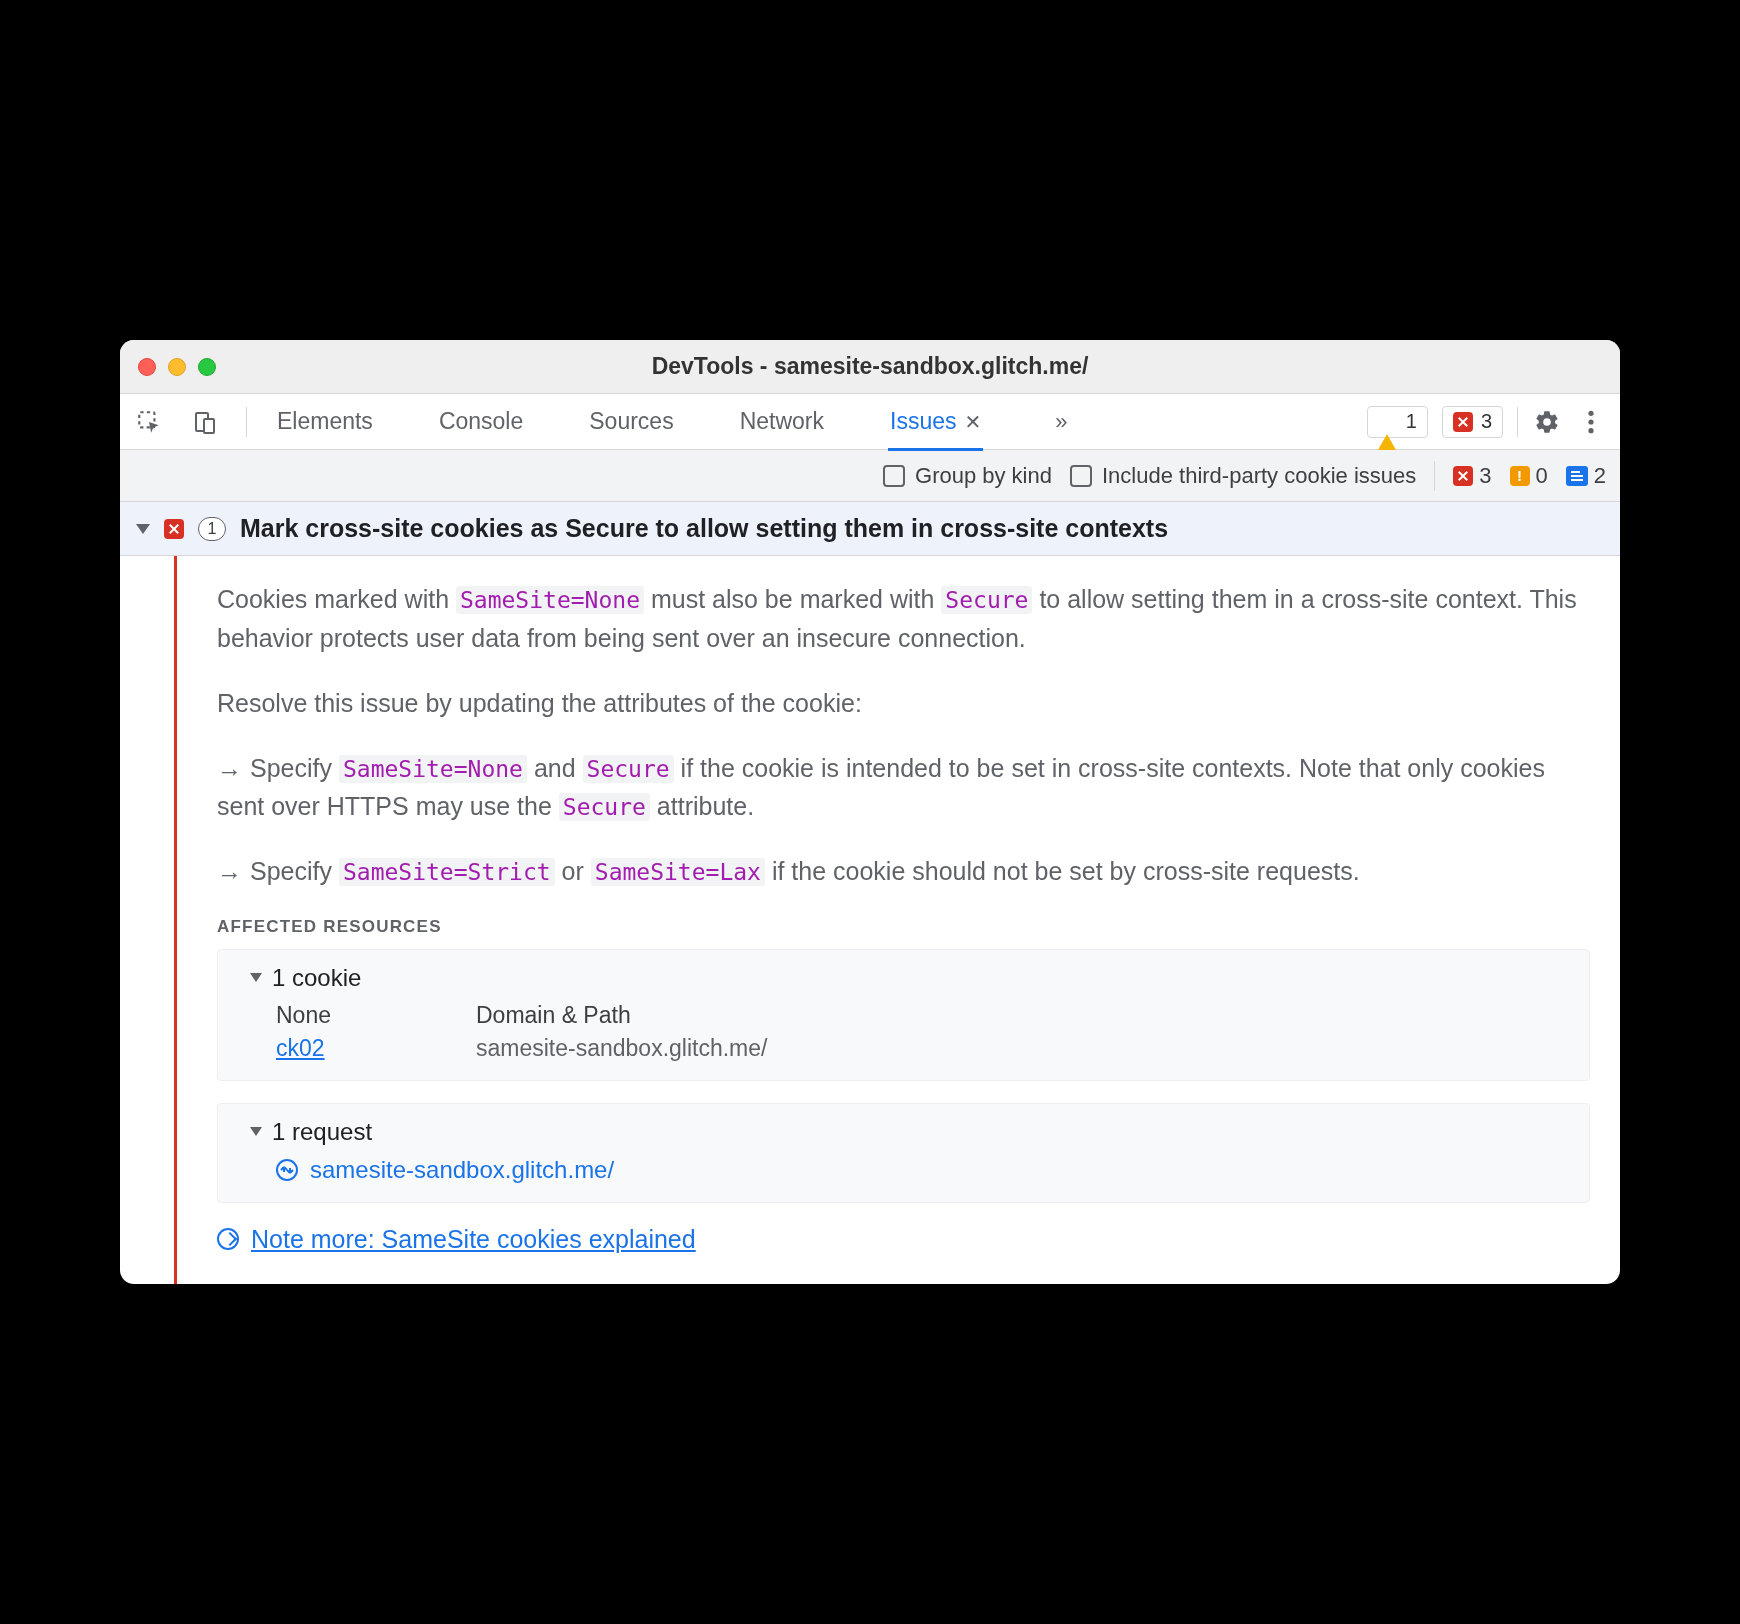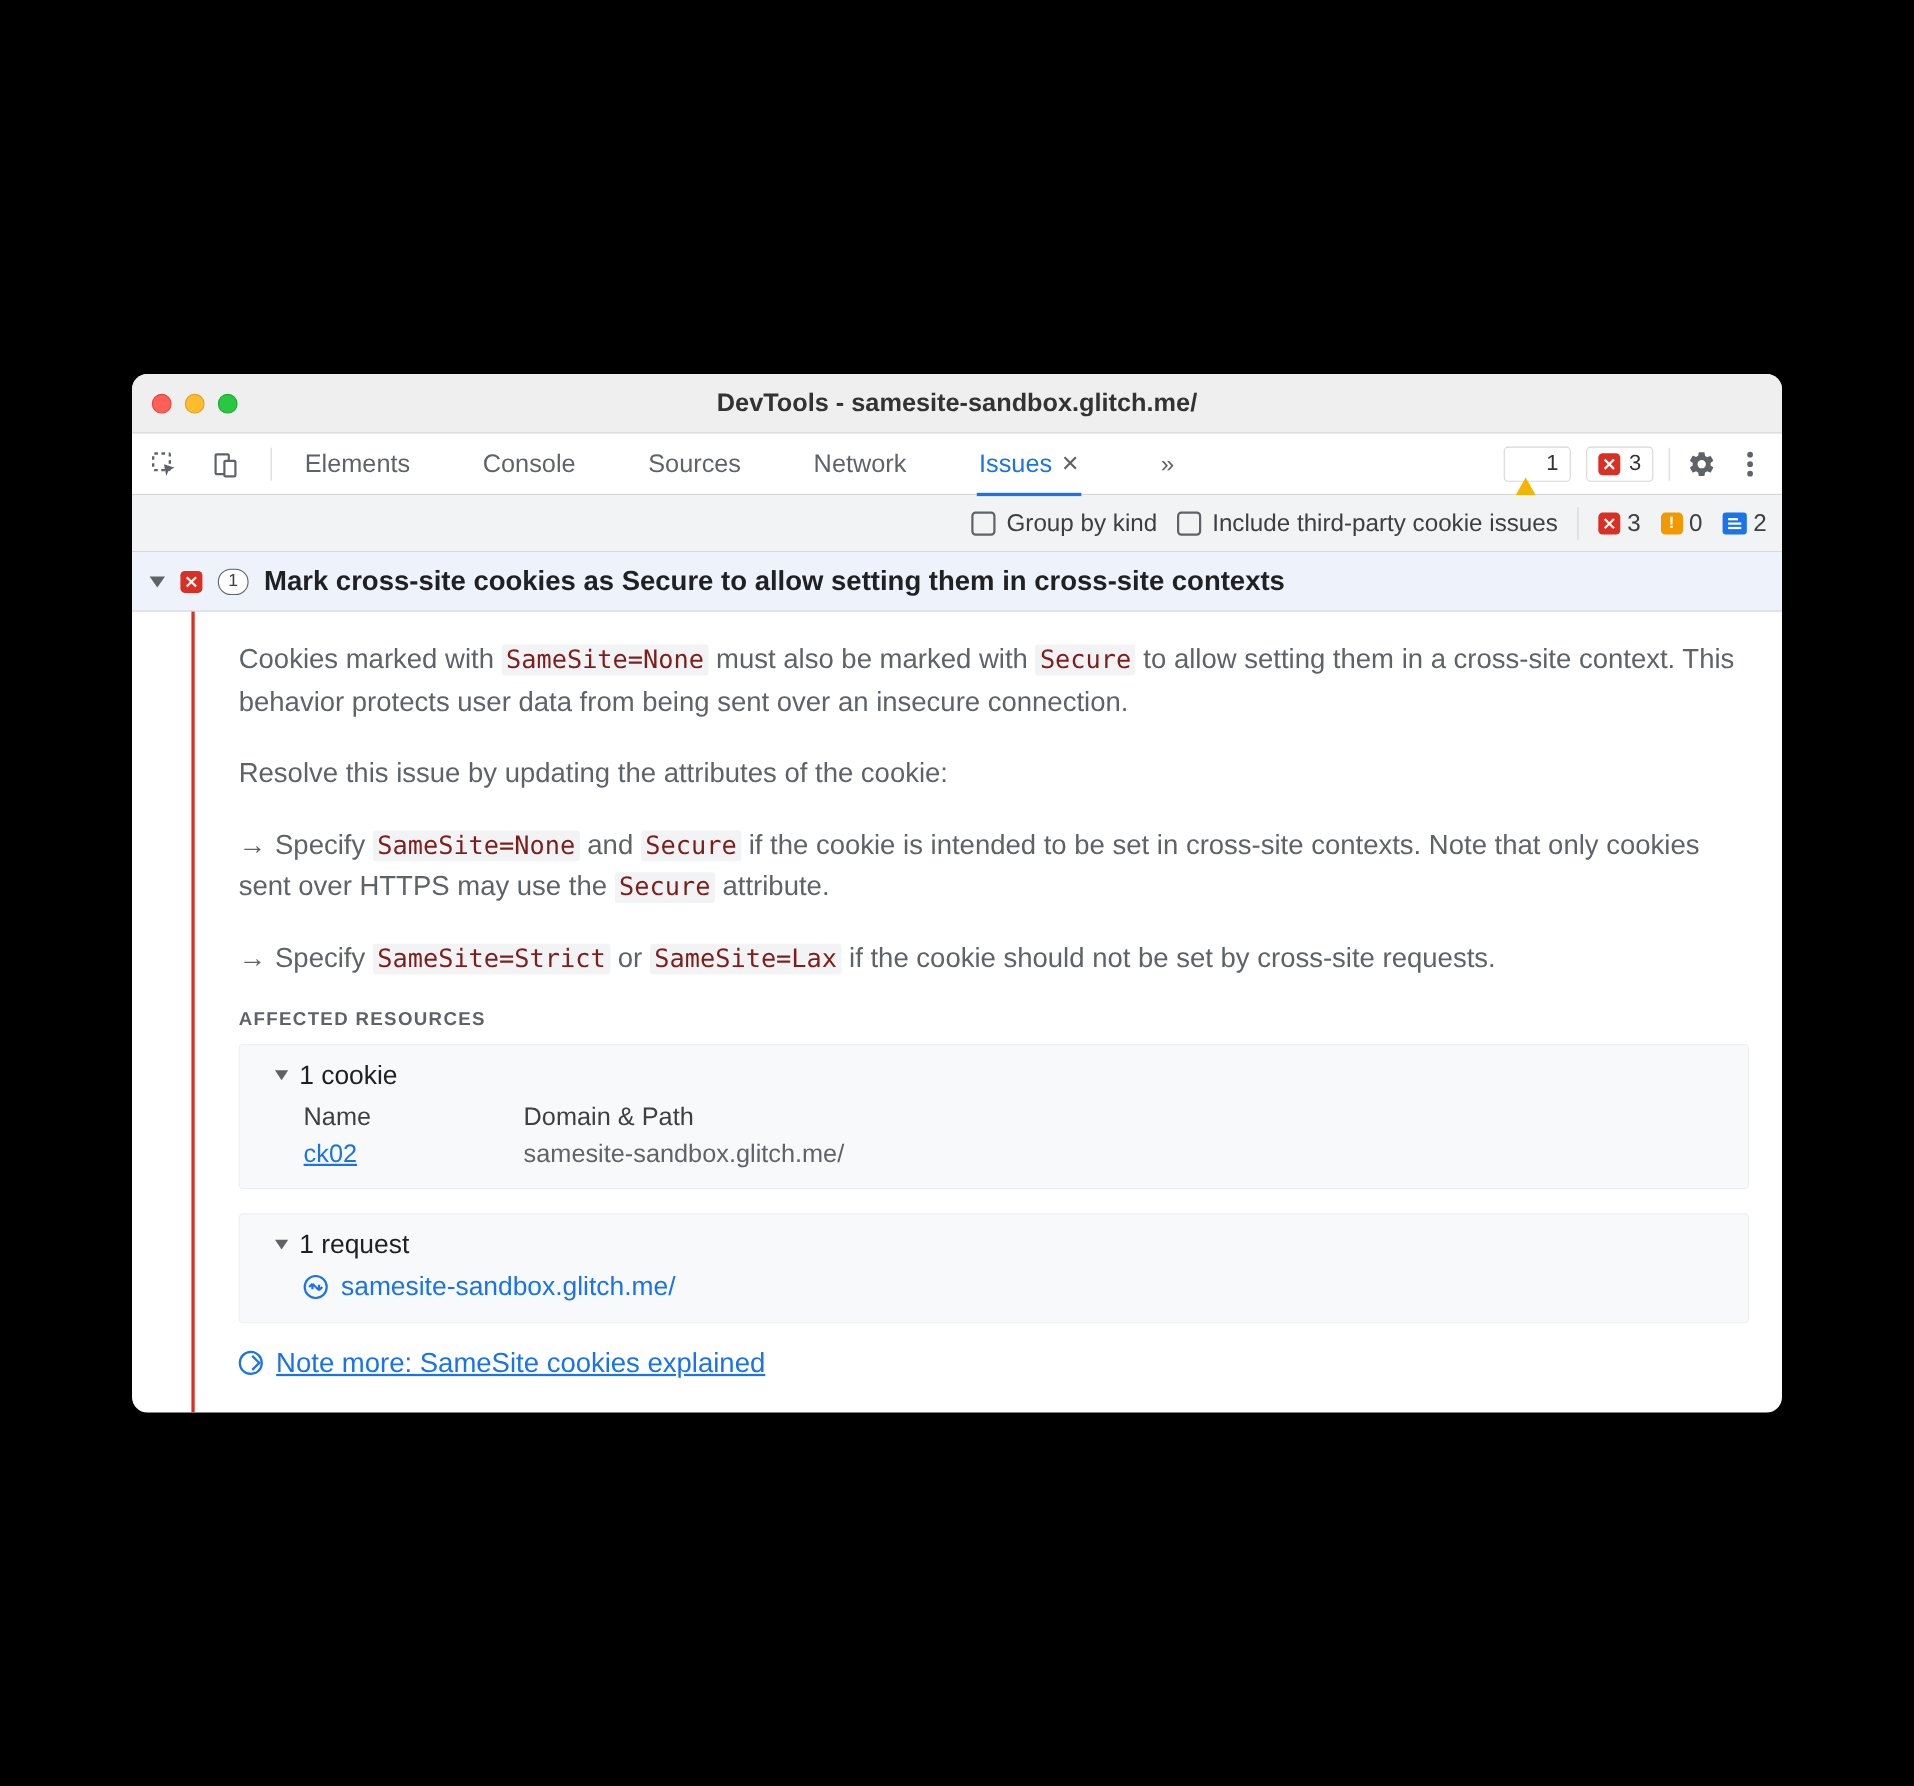--- a/index.html
+++ b/index.html
@@ -74,21 +74,21 @@
   .issue-title { font-size:25px; font-weight:700; color:#202124; }
   
   .issue-body { display:flex; }
   .red-rail { width:3px; background:#d93025; margin-left:54px; }
   .body-inner { padding:24px 30px 30px 40px; flex:1; }
   .desc { font-size:25px; line-height:1.55; color:#5f6368; }
   .desc p { margin:0 0 26px 0; }
   .desc .arrow { margin-right:8px; color:#5f6368; }
   code.inline {
     font-family: ui-monospace, Menlo, Consolas, monospace; font-size:23px;
-    background:#f1f3f4; padding:1px 4px; border-radius:3px; color:#7f1d1d;
+    background:#f1f3f4; padding:1px 4px; border-radius:3px; color:#a21caf;
   }
   .section-label { font-size:17px; letter-spacing:1.2px; color:#5f6368; font-weight:700; margin:10px 0 12px 0; }
   .panel {
     background:#f8f9fa; border:1px solid #eceef1; border-radius:4px;
     padding:14px 18px 18px 32px; margin-bottom:22px; font-size:24px; color:#202124;
   }
   .panel .phdr { display:flex; align-items:center; gap:10px; margin-bottom:10px; cursor:pointer; }
   .mini-dis { width:0; height:0; border-left:6px solid transparent; border-right:6px solid transparent; border-top:9px solid #5f6368; }
   .tbl { margin-left:26px; font-size:23px; }
   .tbl .row { display:flex; gap:40px; margin-top:6px; }
@@ -229,21 +229,21 @@
 
         <div class="section-label">AFFECTED RESOURCES</div>
 
         <div class="panel">
           <div class="phdr">
             <span class="mini-dis"></span>
             <span>1 cookie</span>
           </div>
           <div class="tbl">
             <div class="row h">
-              <span style="width:160px">Name</span>
+              <span style="width:160px">None</span>
               <span>Domain &amp; Path</span>
             </div>
             <div class="row">
               <span style="width:160px"><a class="link">ck02</a></span>
               <span style="color:#5f6368">samesite-sandbox.glitch.me/</span>
             </div>
           </div>
         </div>
 
         <div class="panel">

